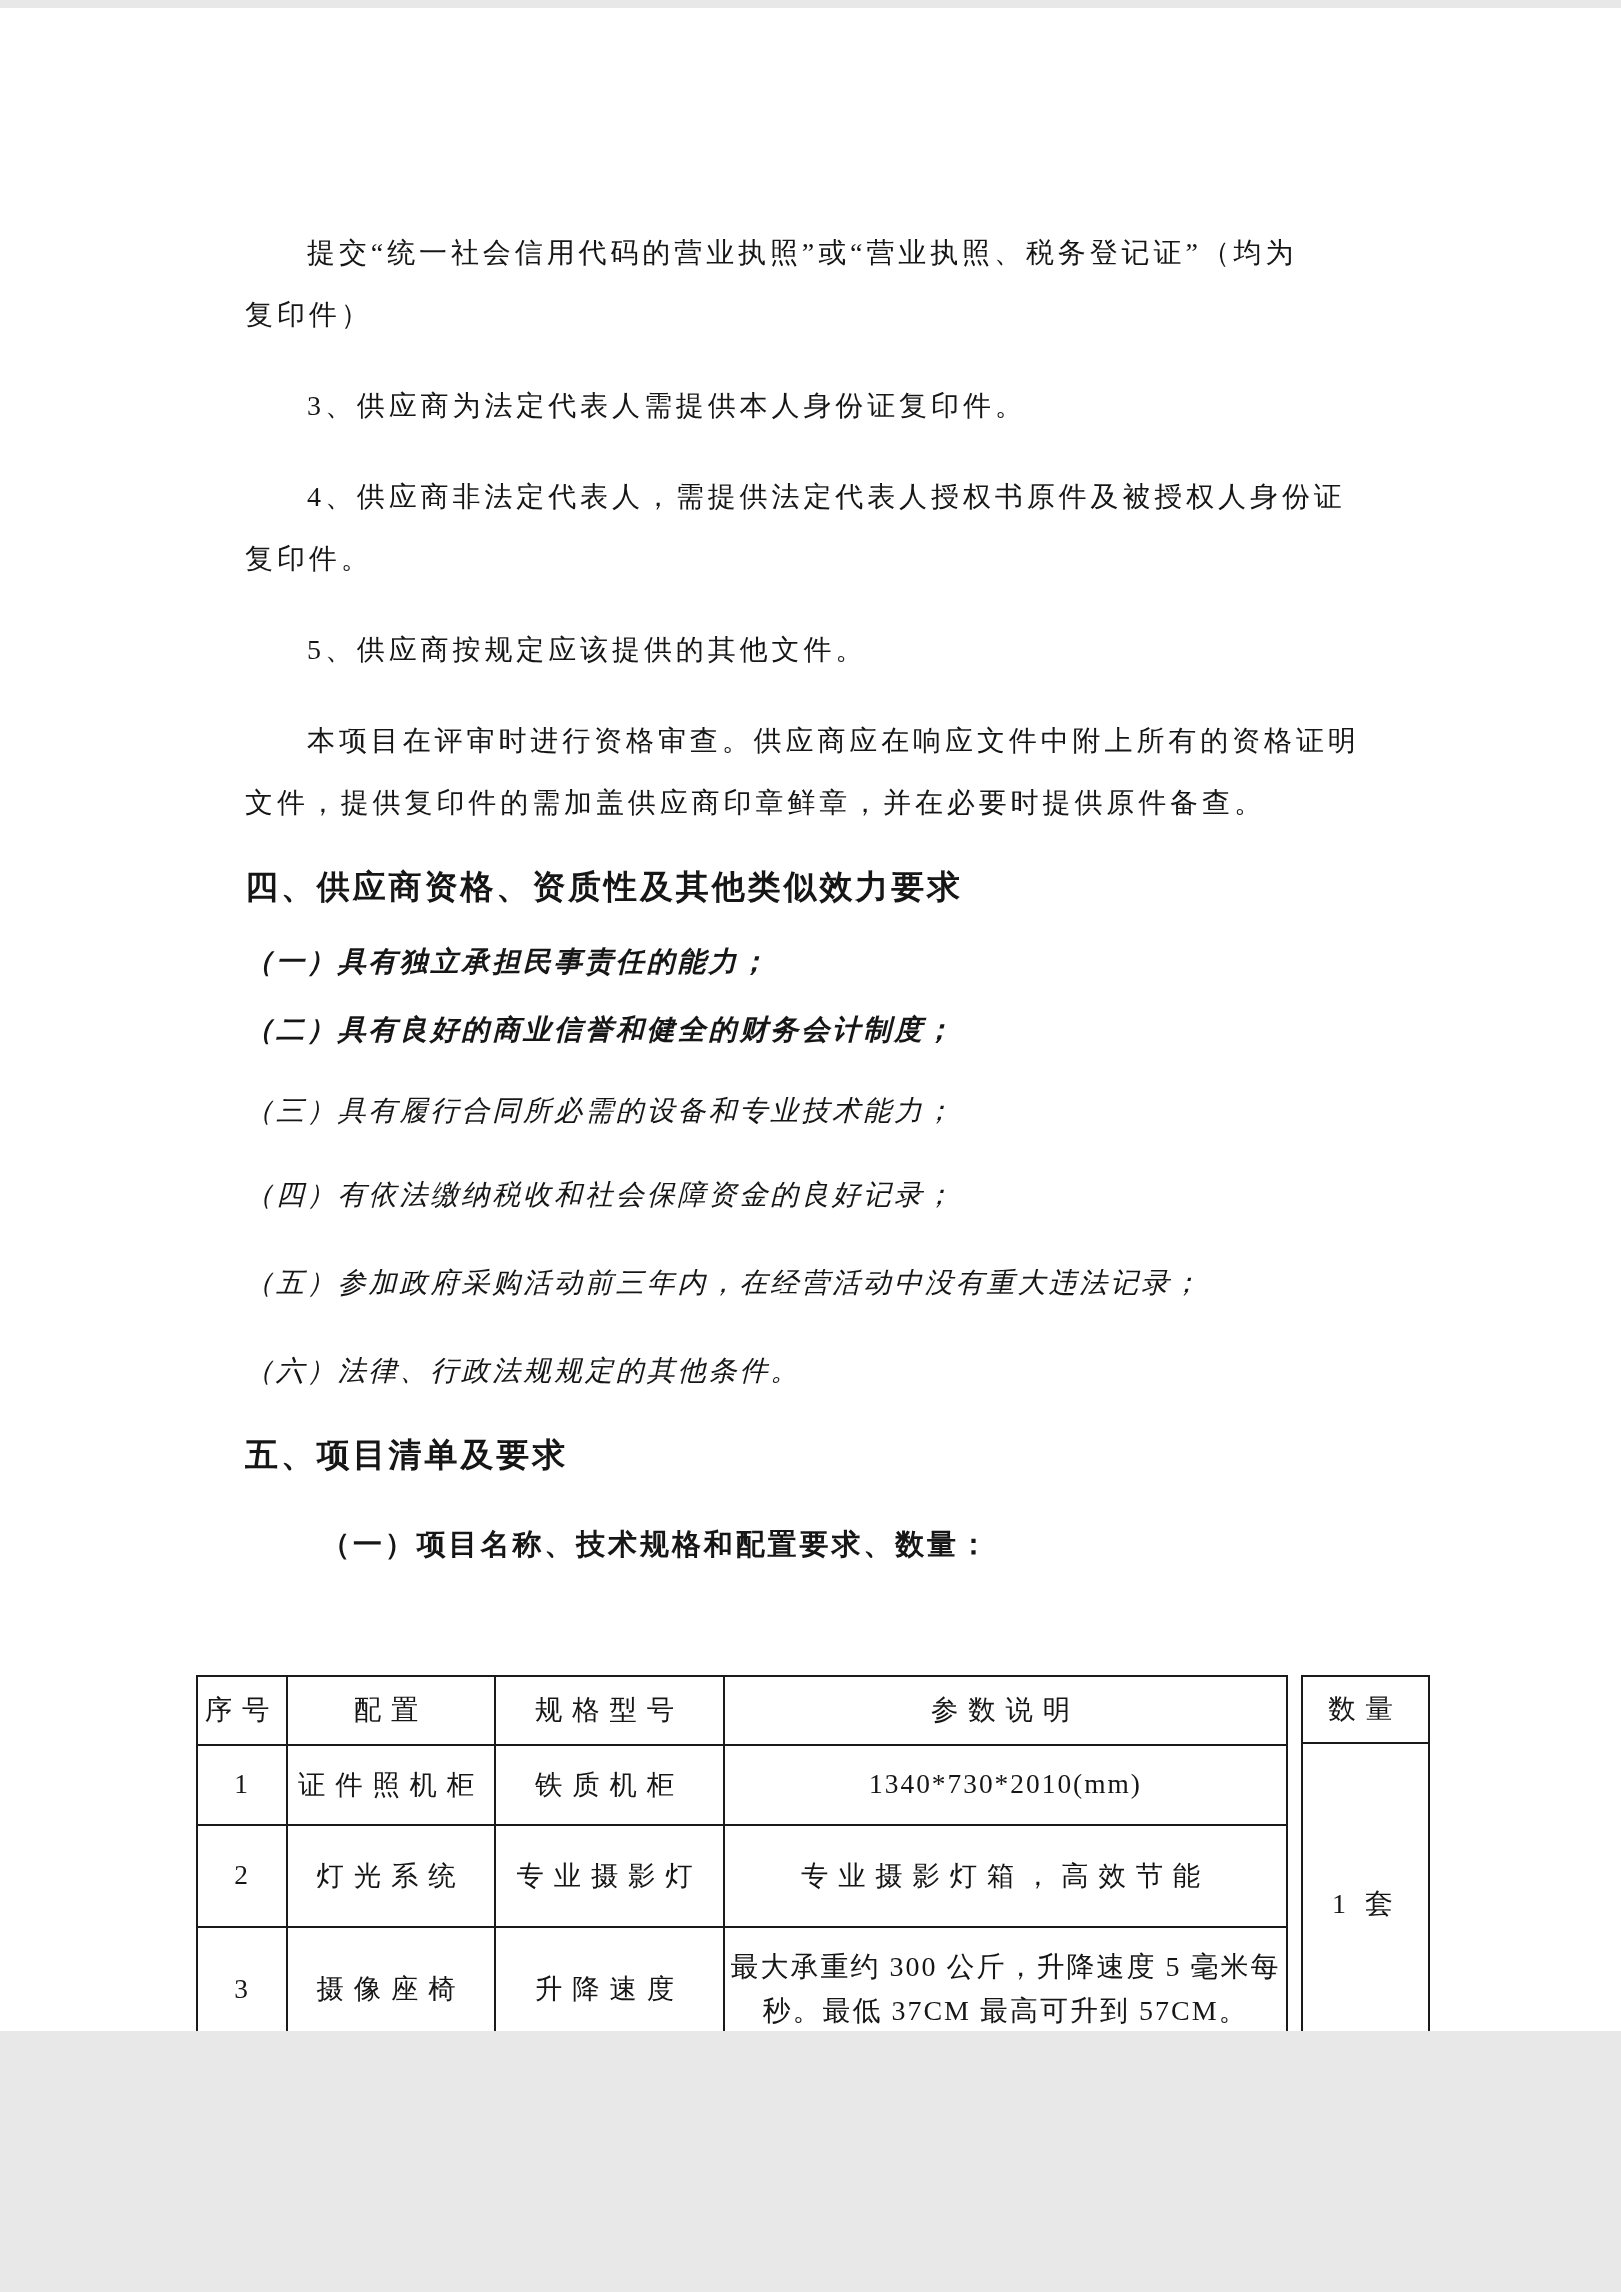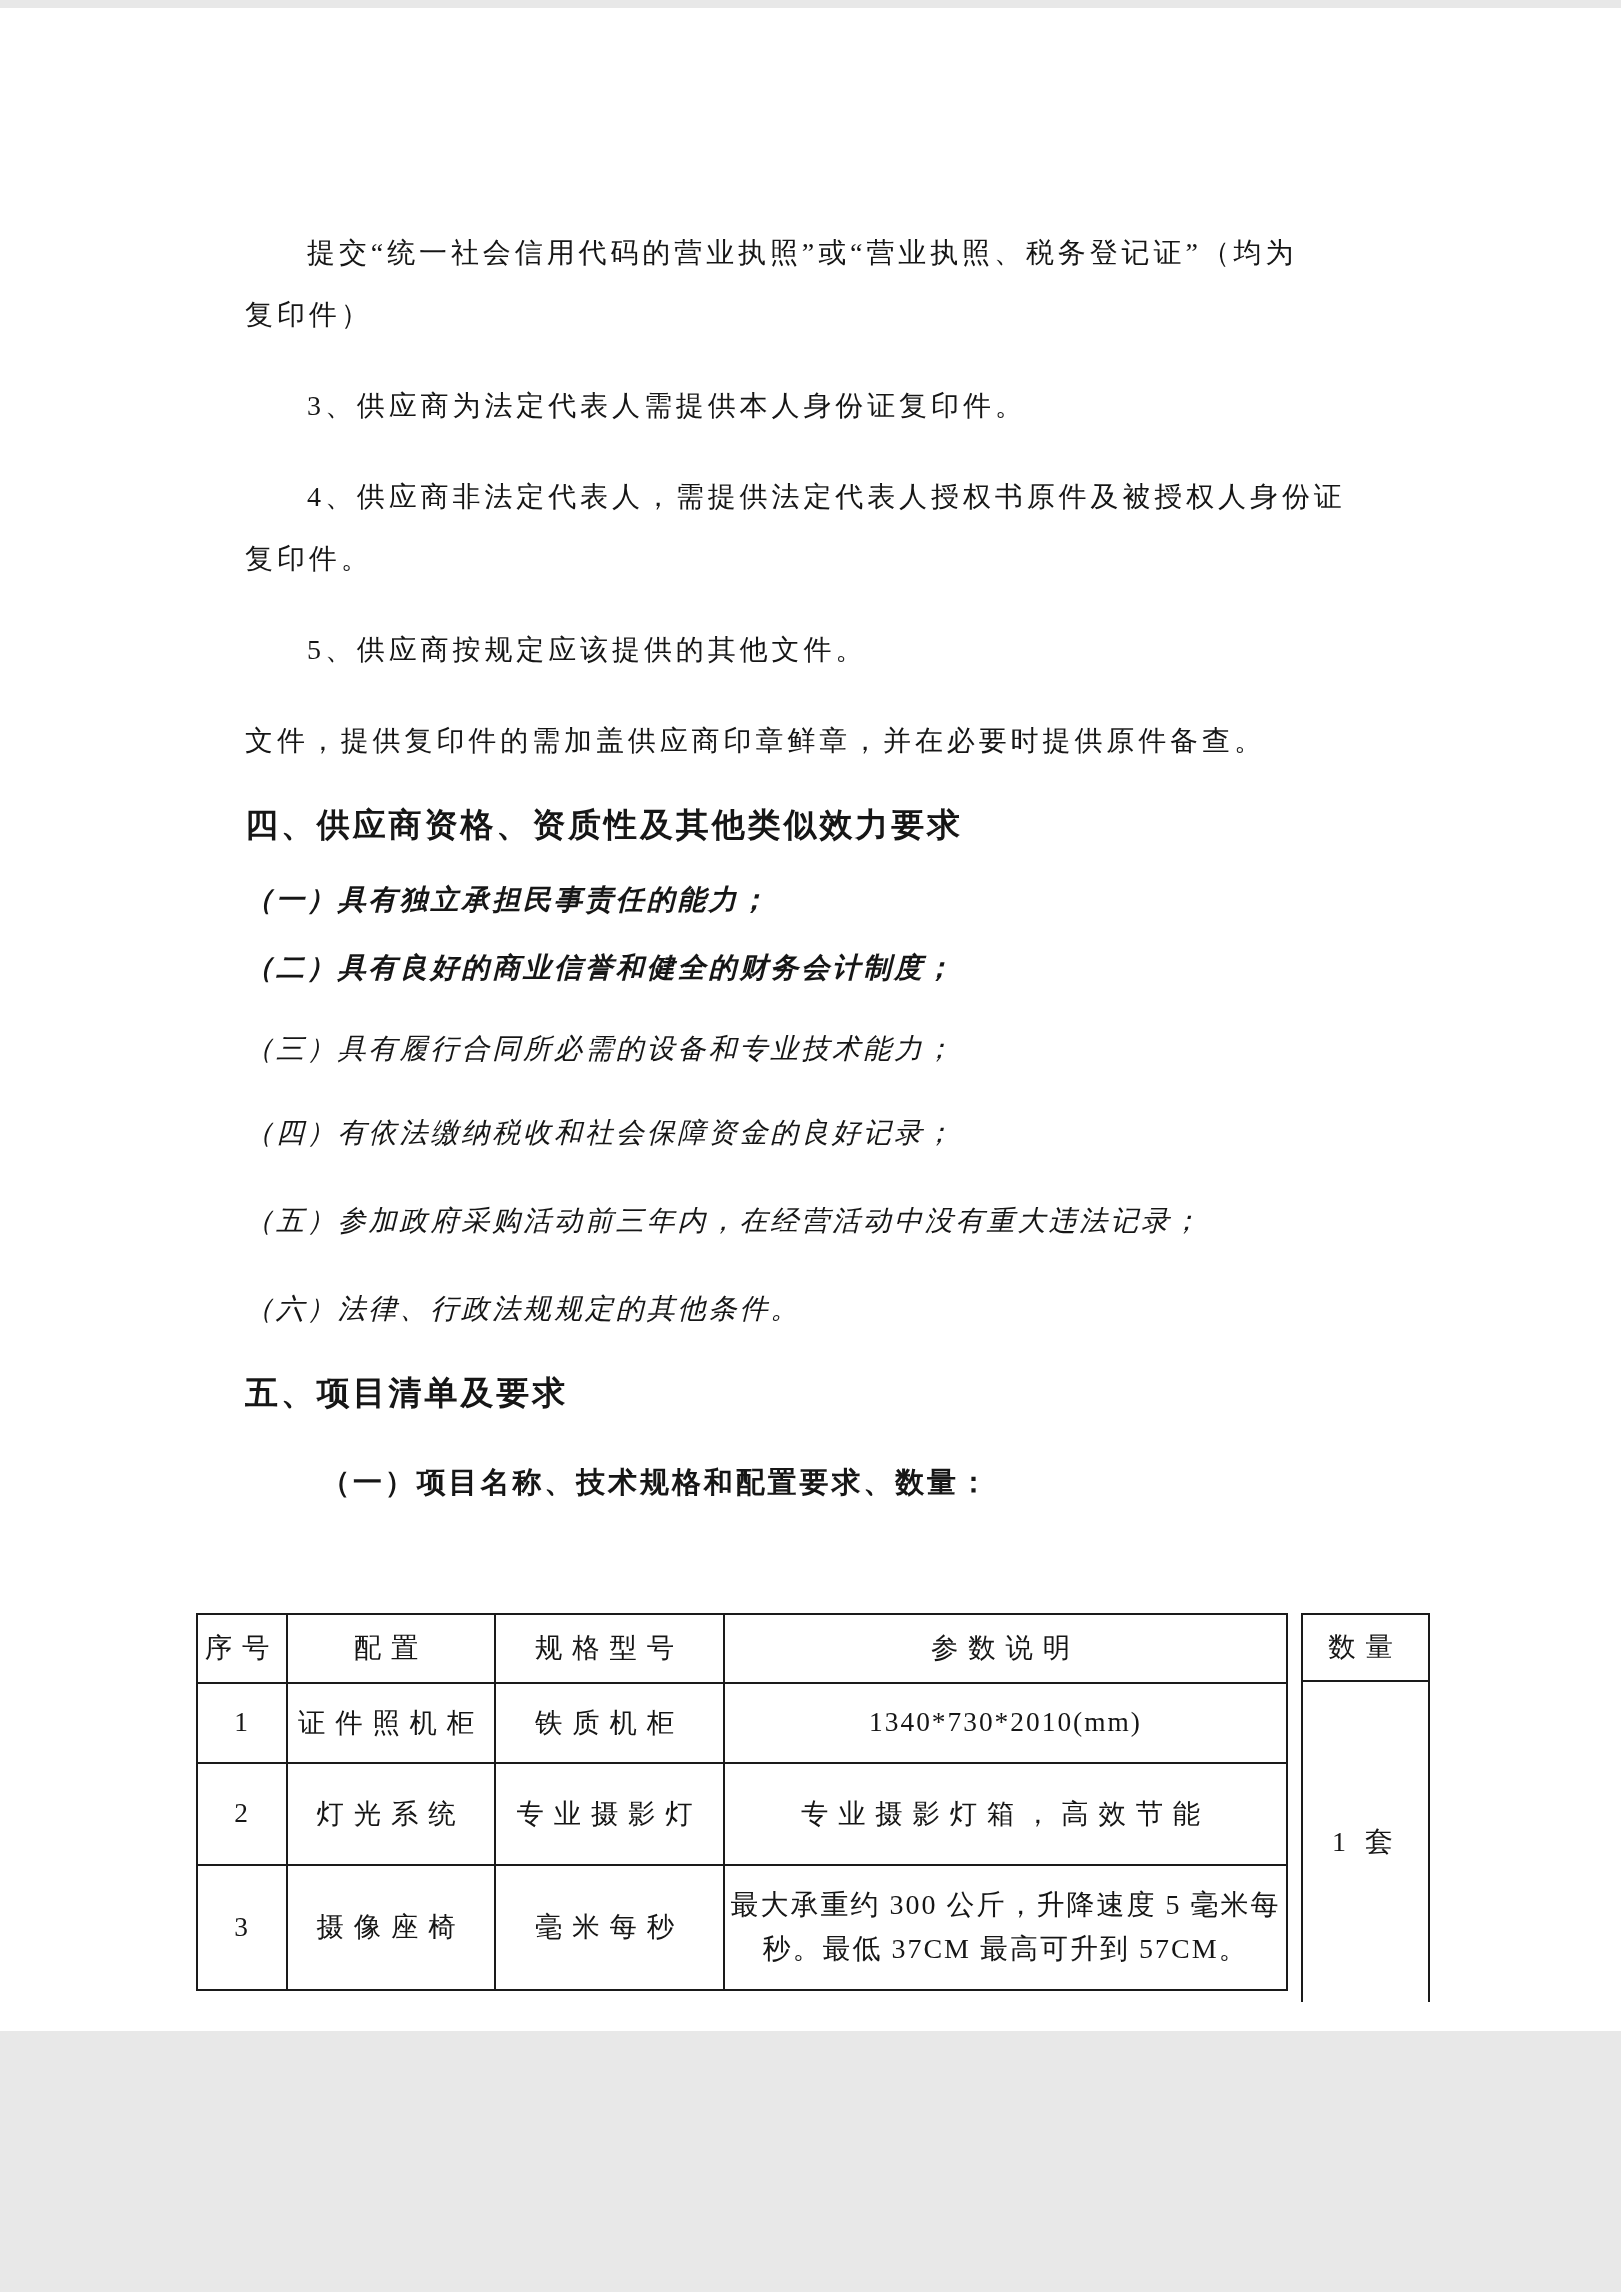--- a/index.html
+++ b/index.html
@@ -134,20 +134,21 @@
     <div class="para">
       <div class="line indent">4、供应商非法定代表人，需提供法定代表人授权书原件及被授权人身份证</div>
       <div class="line">复印件。</div>
     </div>
 
     <div class="para">
       <div class="line indent">5、供应商按规定应该提供的其他文件。</div>
     </div>
 
     <div class="para">
+      <div class="line indent">本项目在评审时进行资格审查。供应商应在响应文件中附上所有的资格证明</div>
       <div class="line">文件，提供复印件的需加盖供应商印章鲜章，并在必要时提供原件备查。</div>
     </div>
 
     <div class="heading">四、供应商资格、资质性及其他类似效力要求</div>
 
     <div class="sub-item b mb14">（一）具有独立承担民事责任的能力；</div>
     <div class="sub-item b mb26">（二）具有良好的商业信誉和健全的财务会计制度；</div>
     <div class="sub-item mb30">（三）具有履行合同所必需的设备和专业技术能力；</div>
     <div class="sub-item mb34">（四）有依法缴纳税收和社会保障资金的良好记录；</div>
     <div class="sub-item mb34">（五）参加政府采购活动前三年内，在经营活动中没有重大违法记录；</div>
@@ -180,21 +181,21 @@
           </tr>
           <tr class="r2">
             <td class="num-cell">2</td>
             <td class="spread">灯光系统</td>
             <td class="spread">专业摄影灯</td>
             <td class="spread">专业摄影灯箱，高效节能</td>
           </tr>
           <tr class="r3">
             <td class="num-cell">3</td>
             <td class="spread">摄像座椅</td>
-            <td class="spread">毫米每秒</td>
+            <td class="spread">升降速度</td>
             <td class="param-cell">最大承重约 300 公斤，升降速度 5 毫米每秒。最低 37CM 最高可升到 57CM。</td>
           </tr>
         </tbody>
       </table>
       <div class="qty-col">
         <div class="qty-header">数量</div>
         <div class="qty-body">
           <span>1 套</span>
         </div>
       </div>

